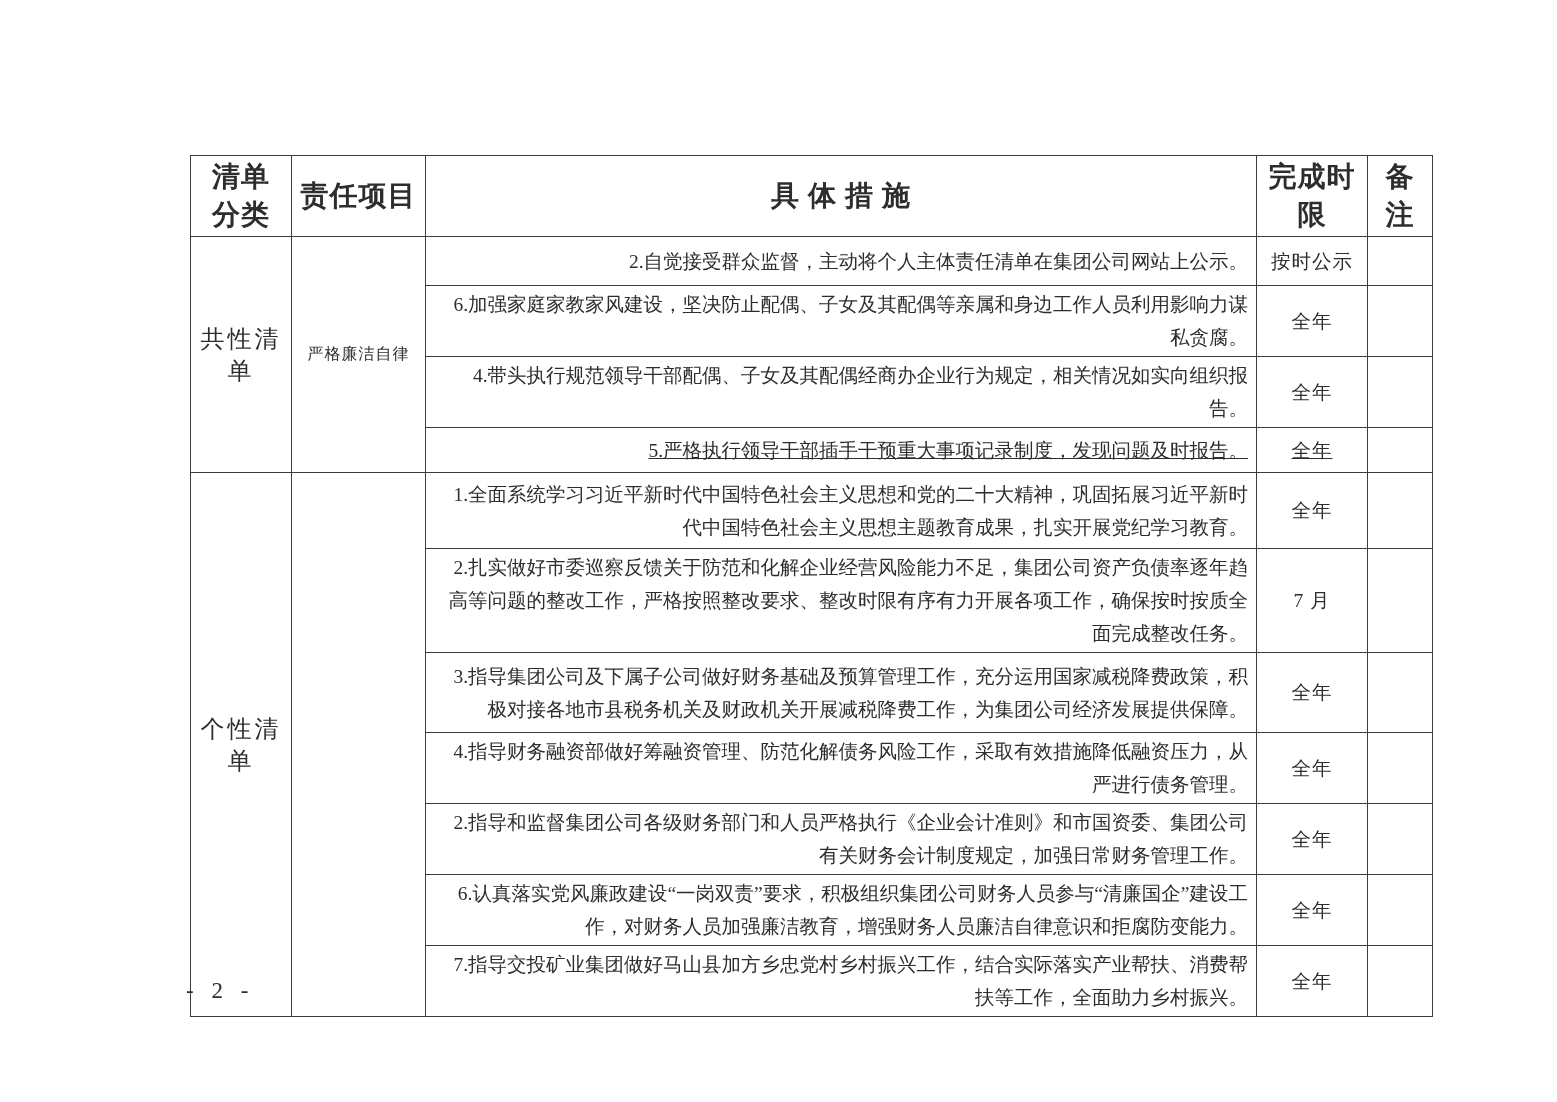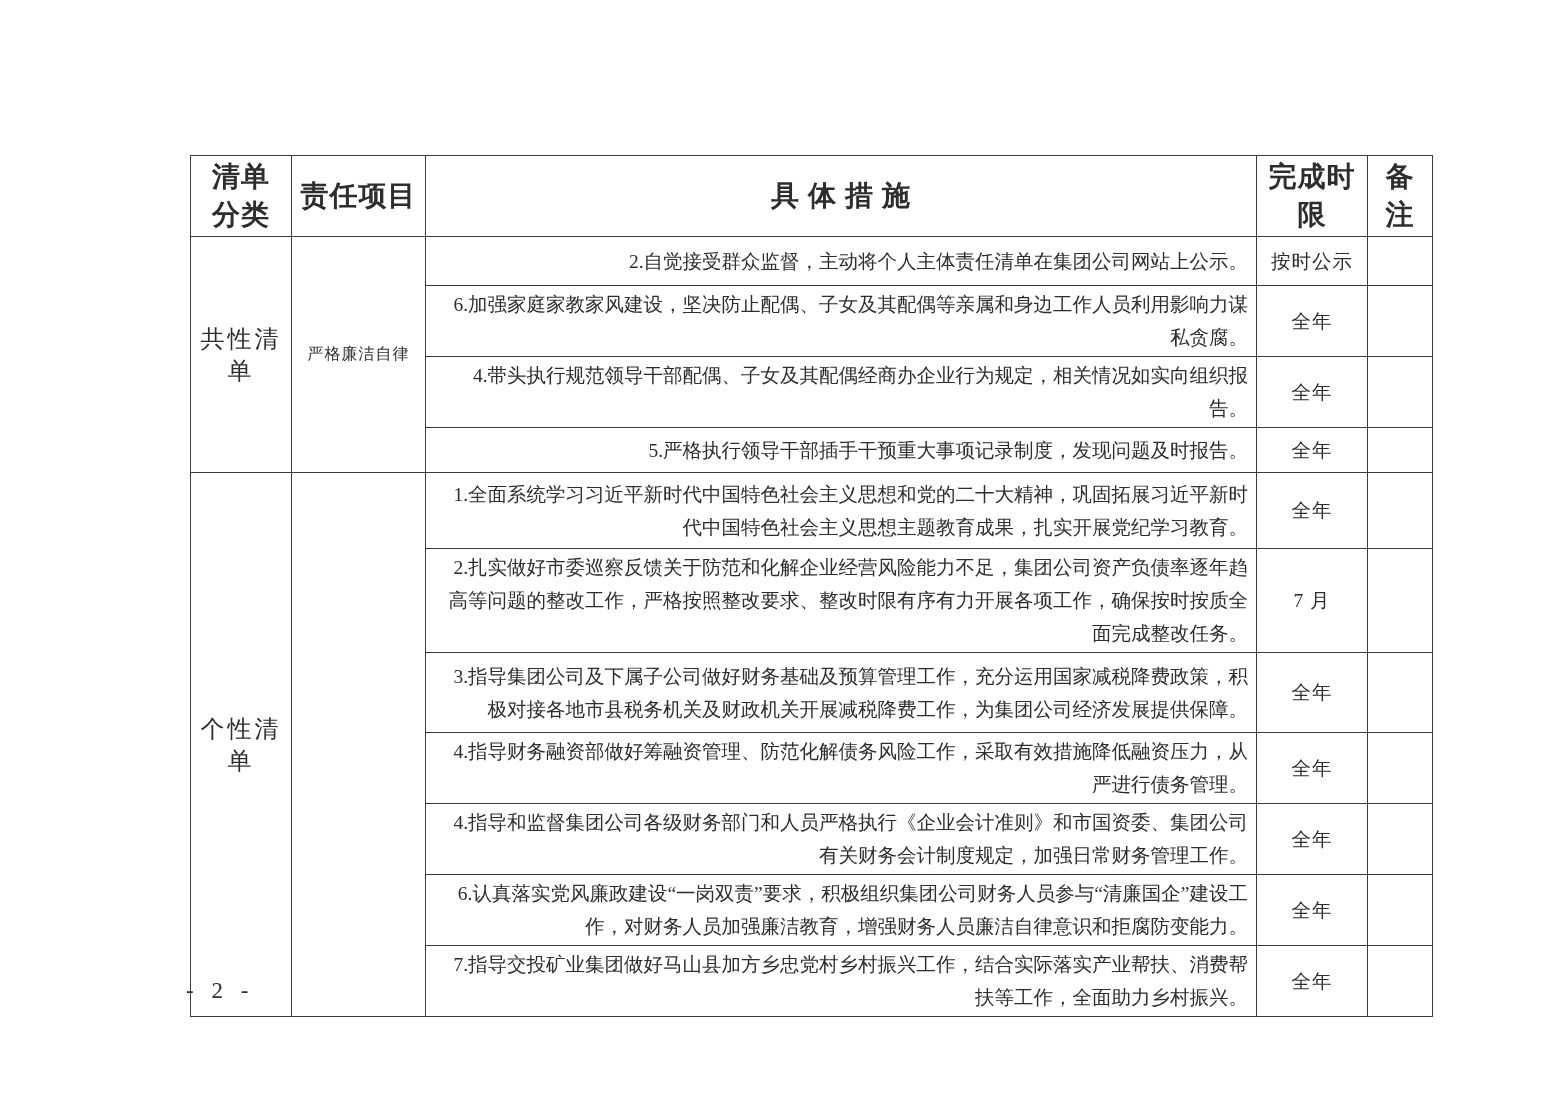--- a/index.html
+++ b/index.html
@@ -70,21 +70,21 @@
     letter-spacing: 1px;
   }
   .cell-remark {
     text-align: center;
   }
 
   tr.h-header  { height: 45px; }
   tr.h-g1r1 { height: 49px; }
   tr.h-g1r2 { height: 47px; }
   tr.h-g1r3 { height: 47px; }
-  tr.h-g1r4 { height: 45px; }
+  tr.h-g1r4 { height: 45px; text-decoration: underline; }
   tr.h-g2r1 { height: 76px; }
   tr.h-g2r2 { height: 92px; }
   tr.h-g2r3 { height: 80px; }
   tr.h-g2r4 { height: 67px; }
   tr.h-g2r5 { height: 66px; }
   tr.h-g2r6 { height: 63px; }
   tr.h-g2r7 { height: 63px; }
 
   .page-number {
     position: absolute;
@@ -158,21 +158,21 @@
       <td class="cell-measure">3.指导集团公司及下属子公司做好财务基础及预算管理工作，充分运用国家减税降费政策，积极对接各地市县税务机关及财政机关开展减税降费工作，为集团公司经济发展提供保障。</td>
       <td class="cell-deadline">全年</td>
       <td class="cell-remark"></td>
     </tr>
     <tr class="h-g2r4">
       <td class="cell-measure">4.指导财务融资部做好筹融资管理、防范化解债务风险工作，采取有效措施降低融资压力，从严进行债务管理。</td>
       <td class="cell-deadline">全年</td>
       <td class="cell-remark"></td>
     </tr>
     <tr class="h-g2r5">
-      <td class="cell-measure">4.指导和监督集团公司各级财务部门和人员严格执行《企业会计准则》和市国资委、集团公司有关财务会计制度规定，加强日常财务管理工作。</td>
+      <td class="cell-measure">2.指导和监督集团公司各级财务部门和人员严格执行《企业会计准则》和市国资委、集团公司有关财务会计制度规定，加强日常财务管理工作。</td>
       <td class="cell-deadline">全年</td>
       <td class="cell-remark"></td>
     </tr>
     <tr class="h-g2r6">
       <td class="cell-measure">6.认真落实党风廉政建设“一岗双责”要求，积极组织集团公司财务人员参与“清廉国企”建设工作，对财务人员加强廉洁教育，增强财务人员廉洁自律意识和拒腐防变能力。</td>
       <td class="cell-deadline">全年</td>
       <td class="cell-remark"></td>
     </tr>
     <tr class="h-g2r7">
       <td class="cell-measure">7.指导交投矿业集团做好马山县加方乡忠党村乡村振兴工作，结合实际落实产业帮扶、消费帮扶等工作，全面助力乡村振兴。</td>

